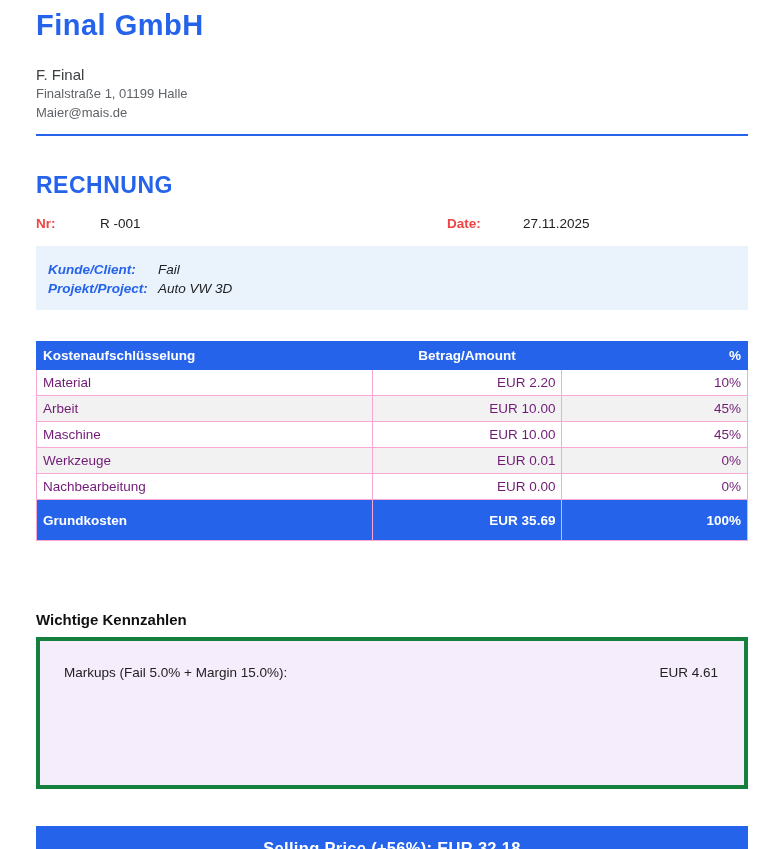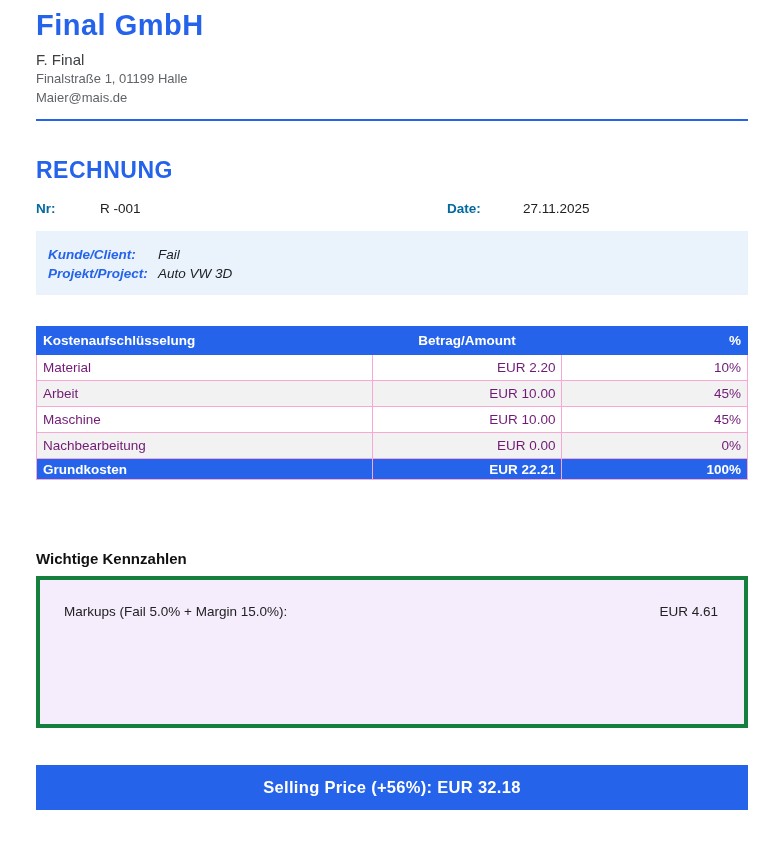--- a/index.html
+++ b/index.html
@@ -10,28 +10,28 @@
     font-family: "Liberation Sans", sans-serif;
     color: #202124;
   }
   .page { width: 781px; height: 849px; padding: 8px 33px 0 36px; overflow: hidden; }
 
   
   .company-name {
     margin: 0; font-size: 29px; line-height: 34px;
     font-weight: bold; color: #2563eb; letter-spacing: 0.5px;
   }
-  .contact-name { margin-top: 9px; font-size: 15px; line-height: 18px; color: #3c4043; }
+  .contact-name { margin-top: 24px; font-size: 15px; line-height: 18px; color: #3c4043; }
   .muted-line { font-size: 13px; line-height: 19px; color: #5f6368; }
   .divider { border: none; border-top: 2px solid #2563eb; margin: 12px 0 0 0; width: 100%; }
 
   
   .invoice-title { margin: 36px 0 0 0; font-size: 23px; line-height: 27px; font-weight: bold; color: #2563eb; letter-spacing: 0.5px; }
   .meta-row { margin-top: 17px; font-size: 13.5px; line-height: 16px; display: flex; }
-  .meta-label { font-weight: bold; color: #0369a1; }
+  .meta-label { font-weight: bold; color: #ef4444; }
   .meta-nr-label { width: 64px; }
   .meta-nr-value { width: 347px; }
   .meta-date-label { width: 76px; }
 
   
   .client-box { margin-top: 14px; background: #eaf3fc; padding: 14px 12px; height: 64px; }
   .client-row { font-size: 13.5px; line-height: 19px; display: flex; font-style: italic; }
   .client-label { width: 110px; font-weight: bold; color: #2563eb; flex: none; }
   .client-value { color: #202124; }
 
@@ -44,21 +44,21 @@
   table.cost th {
     background: #2563eb; color: #ffffff; font-weight: bold;
     height: 28px; border-color: #2563eb;
   }
   th.a-left, td.a-left { text-align: left; }
   th.a-center { text-align: center; }
   th.a-right, td.a-right { text-align: right; }
   table.cost td { height: 26px; color: #701a75; background: #ffffff; }
   table.cost tr.row:nth-child(even) td { background: #f2f2f2; }
   table.cost tr.total-row td {
-    background: #2563eb; color: #ffffff; font-weight: bold; height: 21px;
+    background: #2563eb; color: #ffffff; font-weight: bold; height: 41px;
   }
 
   
   .kennzahlen-heading { margin: 70px 0 0 0; font-size: 15px; line-height: 18px; font-weight: bold; color: #111; }
   .kennzahlen-box {
     margin-top: 8px; height: 152px; width: 712px;
     background: #f5ecfc; border: 4px solid #15803d;
     padding: 24px 26px 0 24px;
   }
   .markup-row { display: flex; justify-content: space-between; font-size: 13.5px; line-height: 16px; color: #222; }
@@ -128,27 +128,32 @@
         <td class="a-left">Arbeit</td>
         <td class="a-right">EUR 10.00</td>
         <td class="a-right">45%</td>
       </tr>
       <tr class="row">
         <td class="a-left">Maschine</td>
         <td class="a-right">EUR 10.00</td>
         <td class="a-right">45%</td>
       </tr>
       <tr class="row">
+        <td class="a-left">Werkzeuge</td>
+        <td class="a-right">EUR 0.01</td>
+        <td class="a-right">0%</td>
+      </tr>
+      <tr class="row">
         <td class="a-left">Nachbearbeitung</td>
         <td class="a-right">EUR 0.00</td>
         <td class="a-right">0%</td>
       </tr>
       <tr class="total-row">
         <td class="a-left">Grundkosten</td>
-        <td class="a-right">EUR 22.21</td>
+        <td class="a-right">EUR 35.69</td>
         <td class="a-right">100%</td>
       </tr>
     </tbody>
   </table>
 
   <h3 class="kennzahlen-heading">Wichtige Kennzahlen</h3>
 
   <div class="kennzahlen-box">
     <div class="markup-row">
       <span>Markups (Fail 5.0% + Margin 15.0%):</span>

